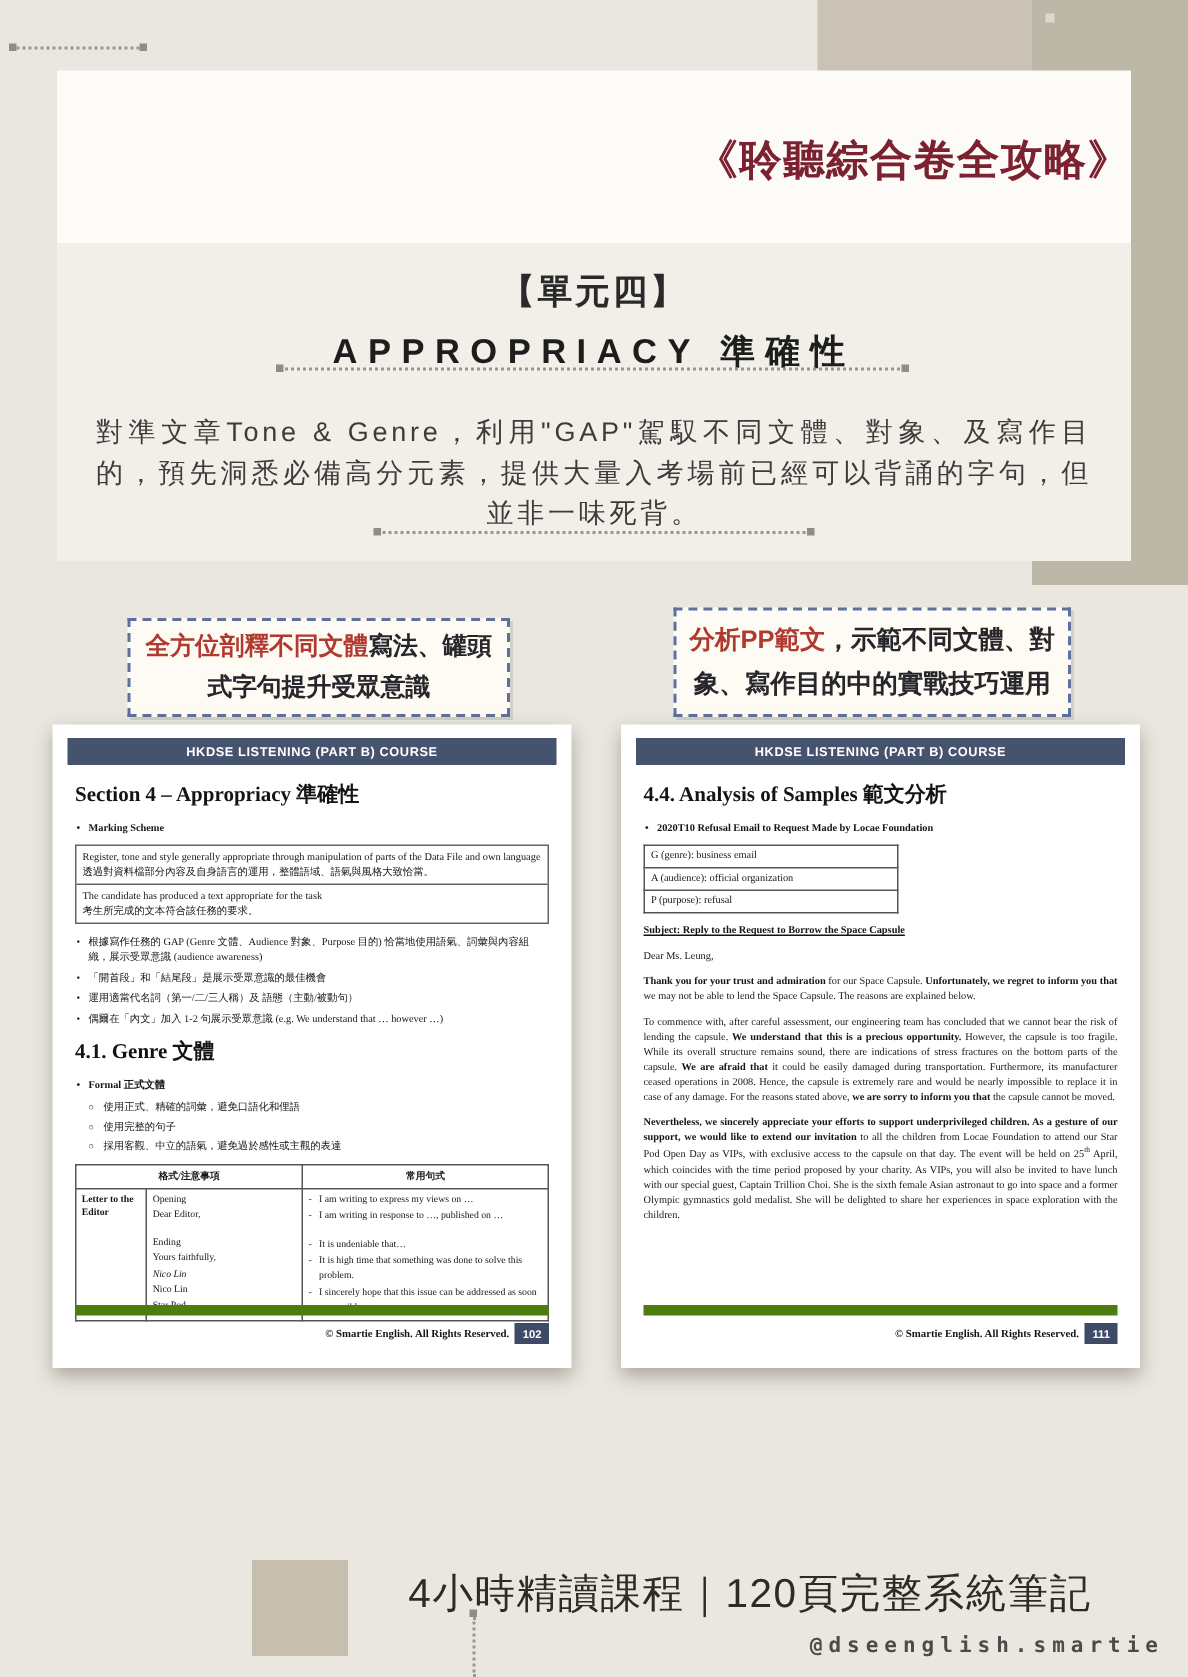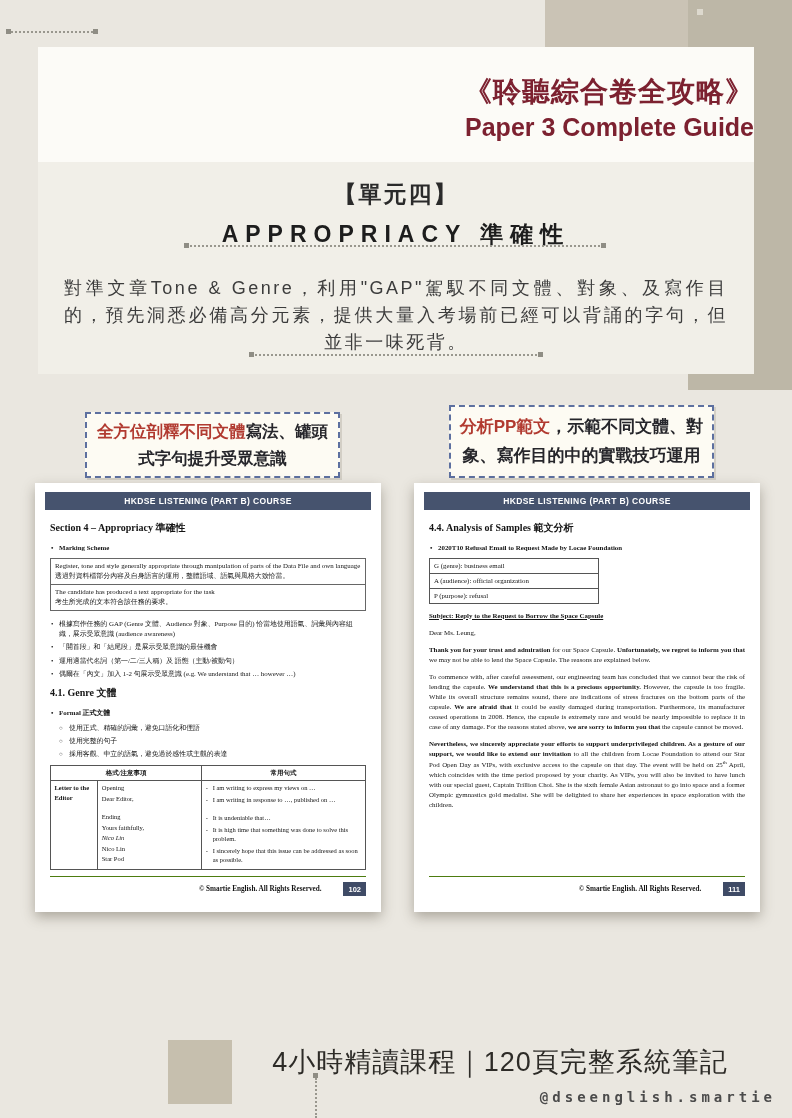--- a/index.html
+++ b/index.html
@@ -45,21 +45,21 @@
 
   
   .page{width:346px;height:429px;background:#ffffff;box-shadow:0 5px 12px rgba(70,62,48,.38);
         font-family:"Liberation Serif","DejaVu Serif",serif;color:#141414;}
   .pg-l{left:35px;top:483px;}
   .pg-r{left:414px;top:483px;}
   .doc-bar{margin:9px 10px 0;height:18px;background:#46536e;color:#fff;
            font-family:"Liberation Sans","DejaVu Sans",sans-serif;font-weight:bold;font-size:8.5px;
            letter-spacing:.4px;display:flex;align-items:center;justify-content:center;}
   .doc-body{padding:11px 15px 0;font-size:6.9px;line-height:1.45;text-align:left;}
-  .doc-h1{font-weight:bold;font-size:10px;margin-bottom:7px;}
+  .doc-h1{font-weight:bold;font-size:14px;margin-bottom:7px;}
   .doc-bullet-h{font-weight:bold;margin-bottom:5px;padding-left:9px;position:relative;}
   .doc-bullet-h::before{content:"•";position:absolute;left:1px;}
   .scheme{border:1px solid #666;margin-bottom:8px;}
   .scheme .sec{padding:2.5px 4px;}
   .scheme .sec+.sec{border-top:1px solid #666;}
   .blist{margin:0 0 7px;}
   .bitem{padding-left:9px;position:relative;margin-bottom:3.5px;}
   .bitem::before{content:"•";position:absolute;left:1px;}
   .subitem{padding-left:19px;position:relative;margin-bottom:3px;}
   .subitem::before{content:"○";position:absolute;left:9px;font-size:6px;top:1px;}
@@ -67,22 +67,22 @@
   .fmt-table th,.fmt-table td{border:1px solid #555;padding:2.5px 3.5px;vertical-align:top;}
   .fmt-table th{font-weight:bold;text-align:center;}
   .cell-label{width:15%;font-weight:bold;}
   .cell-format{width:33%;}
   .fl{margin-bottom:1px;}
   .fl-gap{height:8px;}
   .script{font-style:italic;}
   .dash{padding-left:7px;position:relative;margin-bottom:2px;}
   .dash::before{content:"-";position:absolute;left:0;}
   .mt{margin-top:9px;}
-  .doc-footer{position:absolute;left:15px;right:15px;bottom:16px;border-top:1px solid #4d7c0f;padding-top:5px;
-              display:flex;justify-content:flex-end;align-items:center;gap:22px;font-weight:bold;font-size:7.2px;}
+  .doc-footer{position:absolute;left:15px;right:15px;bottom:16px;border-top:7px solid #4d7c0f;padding-top:5px;
+              display:flex;justify-content:flex-end;align-items:center;gap:4px;font-weight:bold;font-size:7.2px;}
   .badge{background:#3f4b66;color:#fff;padding:2.5px 5px;font-size:7.5px;font-weight:bold;
          font-family:"Liberation Sans","DejaVu Sans",sans-serif;}
 
   
   .gap-table{border-collapse:collapse;margin:5px 0 7px;font-size:6.9px;}
   .gap-table td{border:1px solid #555;padding:2px 4px;min-width:160px;}
   .subject{font-weight:bold;text-decoration:underline;margin:7px 0;}
   .salutation{margin:0 0 7px;}
   .email-p{margin:0 0 7px;text-align:justify;}
   .bold{font-weight:bold;}
@@ -99,21 +99,20 @@
 <div class="canvas">
 
   <div class="abs blk-tr"></div>
   <div class="abs blk-rs"></div>
   <div class="abs blk-bs"></div>
   <div class="abs sq-tr"></div>
   <div class="abs dotline dl-tl"></div>
 
   <div class="abs banner1">
     <div class="t1">《聆聽綜合卷全攻略》</div>
-    <div class="t2">Paper 3 Complete Guide</div>
   </div>
 
   <div class="abs banner2">
     <div class="unit-label">【單元四】</div>
     <div class="unit-name">APPROPRIACY 準確性</div>
     <div class="unit-desc">對準文章Tone &amp; Genre，利用"GAP"駕馭不同文體、對象、及寫作目的，預先洞悉必備高分元素，提供大量入考場前已經可以背誦的字句，但並非一味死背。</div>
   </div>
   <div class="abs dotline dl-mid1"></div>
   <div class="abs dotline dl-mid2"></div>
 

